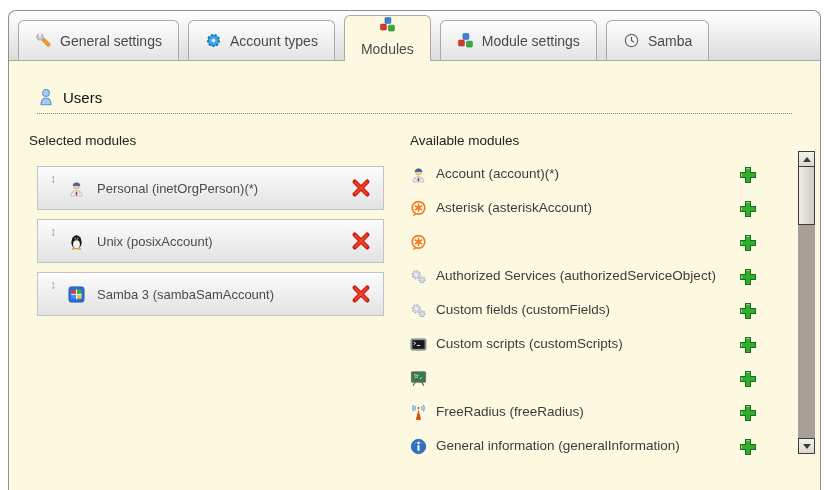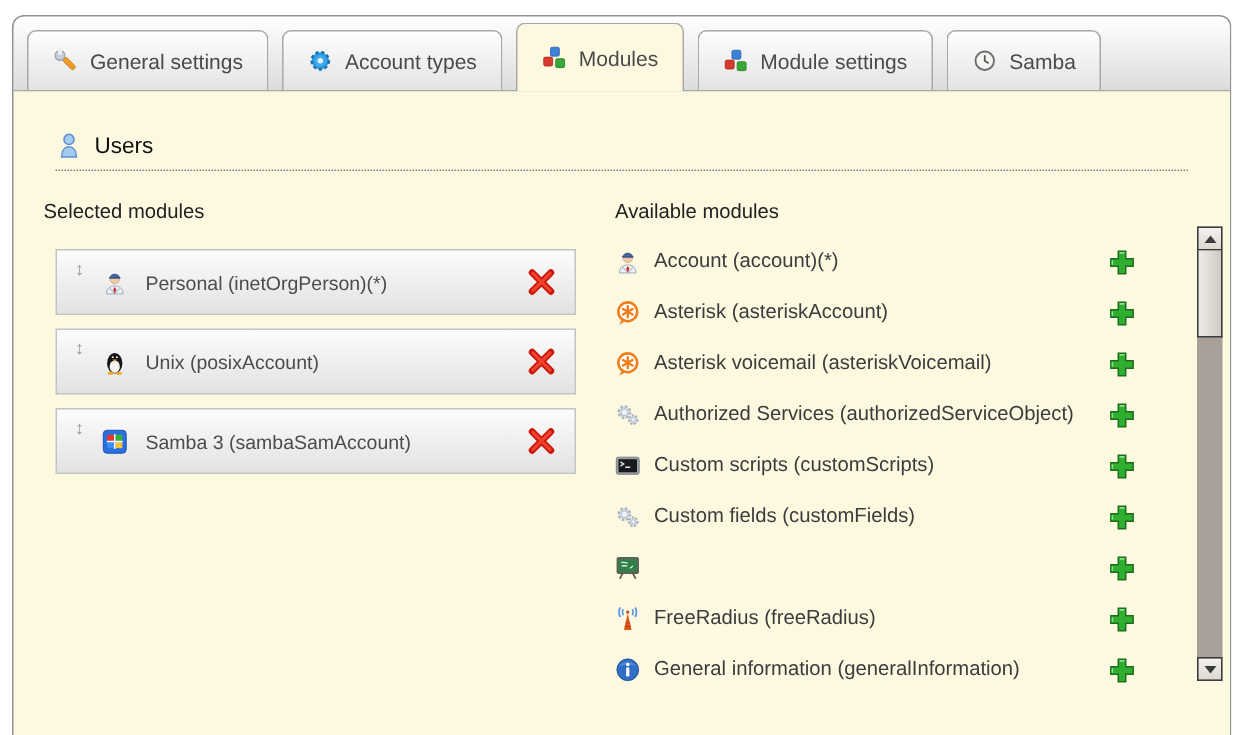--- a/index.html
+++ b/index.html
@@ -11,21 +11,21 @@
            border-radius:8px 8px 0 0; overflow:hidden; background:#fdf9e1; }
 
   
   .tabbar { height:50px; background:linear-gradient(#ffffff,#dcdcdc);
             border-bottom:1px solid #a8a8a8; border-radius:7px 7px 0 0;
             display:flex; align-items:flex-end; padding-left:9px; }
   .tab { display:flex; align-items:center; gap:8px; height:40px; padding:0 16px;
          margin-right:9px; border:1px solid #a9a9a9; border-bottom:none;
          border-radius:6px 6px 0 0; background:linear-gradient(#fefefe,#e3e3e3);
          font-size:14px; color:#4a4a4a; cursor:pointer; white-space:nowrap; }
-  .tab.active { height:46px; margin-bottom:-1px; background:#fdf9e1; z-index:2; }
+  .tab.active { height:46px; margin-bottom:-1px; background:#fdf9e1; z-index:2;flex-direction:column; }
   .tab .ticon { width:17px; height:17px; flex:0 0 auto; }
   .tab .ticon svg { display:block; width:17px; height:17px; }
 
   
   .content { padding:0 20px; position:relative; }
 
   .users-header { margin:27px 8px 0 8px; display:flex; align-items:center; gap:8px;
                   padding-bottom:7px; border-bottom:1px dotted #7f7f7f;
                   font-weight:normal; font-size:15px; color:#101010; }
   .users-header svg { display:block; width:18px; height:18px; }
@@ -275,21 +275,20 @@
             </div>
 
             <div class="av-row">
               <span class="micon">
                 <svg viewBox="0 0 16 16">
                   <circle cx="8" cy="7.4" r="5.9" fill="#ffffff" stroke="#ef7d1a" stroke-width="1.6"></circle>
                   <path d="M4.2 12.4 l-1.6 3 3.2-1.6 z" fill="#ef7d1a"></path>
                   <path d="M8 3.9 v7 M5 5.65 l6 3.5 M11 5.65 l-6 3.5" stroke="#ef7d1a" stroke-width="1.5" stroke-linecap="round"></path>
                 </svg>
               </span>
-              <span class="av-label">Asterisk voicemail (asteriskVoicemail)</span>
               <button class="add-btn">
                 <span>
                   <svg viewBox="0 0 16 16">
                     <path d="M5.8 1.4 h4.4 v4.4 h4.4 v4.4 h-4.4 v4.4 h-4.4 v-4.4 H1.4 v-4.4 h4.4 z" fill="#2fae2f" stroke="#1b6e1b" stroke-width="0.9"></path>
                     <path d="M6.6 2.3 h2.8 M2.3 6.6 v2.8" stroke="#8fe08f" stroke-width="0.9"></path>
                   </svg>
                 </span>
               </button>
             </div>
 
@@ -309,46 +308,46 @@
                     <path d="M5.8 1.4 h4.4 v4.4 h4.4 v4.4 h-4.4 v4.4 h-4.4 v-4.4 H1.4 v-4.4 h4.4 z" fill="#2fae2f" stroke="#1b6e1b" stroke-width="0.9"></path>
                     <path d="M6.6 2.3 h2.8 M2.3 6.6 v2.8" stroke="#8fe08f" stroke-width="0.9"></path>
                   </svg>
                 </span>
               </button>
             </div>
 
             <div class="av-row">
               <span class="micon">
                 <svg viewBox="0 0 16 16">
-                  <rect x="0.8" y="2.6" width="14.4" height="10.8" rx="1.4" fill="#9aa0a6" stroke="#6b7076" stroke-width="0.5"></rect>
-                  <rect x="2.2" y="3.9" width="11.6" height="8.2" fill="#17191c"></rect>
-                  <path d="M3.4 5.6 l2 1.3 -2 1.3 M6.4 8.9 h3.2" stroke="#e8e8e8" stroke-width="0.9" fill="none"></path>
-                </svg>
-              </span>
-              <span class="av-label">Custom scripts (customScripts)</span>
-              <button class="add-btn">
-                <span>
-                  <svg viewBox="0 0 16 16">
-                    <path d="M5.8 1.4 h4.4 v4.4 h4.4 v4.4 h-4.4 v4.4 h-4.4 v-4.4 H1.4 v-4.4 h4.4 z" fill="#2fae2f" stroke="#1b6e1b" stroke-width="0.9"></path>
-                    <path d="M6.6 2.3 h2.8 M2.3 6.6 v2.8" stroke="#8fe08f" stroke-width="0.9"></path>
-                  </svg>
-                </span>
-              </button>
-            </div>
-
-            <div class="av-row">
-              <span class="micon">
-                <svg viewBox="0 0 16 16">
                   <circle cx="5.9" cy="6.4" r="3.6" fill="#dfe3ea" stroke="#aab3c0" stroke-width="1.5" stroke-dasharray="1.6 1.2"></circle>
                   <circle cx="5.9" cy="6.4" r="2.1" fill="#eef1f5" stroke="#b8c0cc" stroke-width="0.7"></circle>
                   <circle cx="11.4" cy="11.1" r="2.7" fill="#d9dde5" stroke="#a5aebb" stroke-width="1.3" stroke-dasharray="1.3 1"></circle>
                   <circle cx="11.4" cy="11.1" r="1.3" fill="#eef1f5" stroke="#b8c0cc" stroke-width="0.6"></circle>
                 </svg>
               </span>
               <span class="av-label">Custom fields (customFields)</span>
+              <button class="add-btn">
+                <span>
+                  <svg viewBox="0 0 16 16">
+                    <path d="M5.8 1.4 h4.4 v4.4 h4.4 v4.4 h-4.4 v4.4 h-4.4 v-4.4 H1.4 v-4.4 h4.4 z" fill="#2fae2f" stroke="#1b6e1b" stroke-width="0.9"></path>
+                    <path d="M6.6 2.3 h2.8 M2.3 6.6 v2.8" stroke="#8fe08f" stroke-width="0.9"></path>
+                  </svg>
+                </span>
+              </button>
+            </div>
+
+            <div class="av-row">
+              <span class="micon">
+                <svg viewBox="0 0 16 16">
+                  <rect x="0.8" y="2.6" width="14.4" height="10.8" rx="1.4" fill="#9aa0a6" stroke="#6b7076" stroke-width="0.5"></rect>
+                  <rect x="2.2" y="3.9" width="11.6" height="8.2" fill="#17191c"></rect>
+                  <path d="M3.4 5.6 l2 1.3 -2 1.3 M6.4 8.9 h3.2" stroke="#e8e8e8" stroke-width="0.9" fill="none"></path>
+                </svg>
+              </span>
+              <span class="av-label">Custom scripts (customScripts)</span>
               <button class="add-btn">
                 <span>
                   <svg viewBox="0 0 16 16">
                     <path d="M5.8 1.4 h4.4 v4.4 h4.4 v4.4 h-4.4 v4.4 h-4.4 v-4.4 H1.4 v-4.4 h4.4 z" fill="#2fae2f" stroke="#1b6e1b" stroke-width="0.9"></path>
                     <path d="M6.6 2.3 h2.8 M2.3 6.6 v2.8" stroke="#8fe08f" stroke-width="0.9"></path>
                   </svg>
                 </span>
               </button>
             </div>
 

